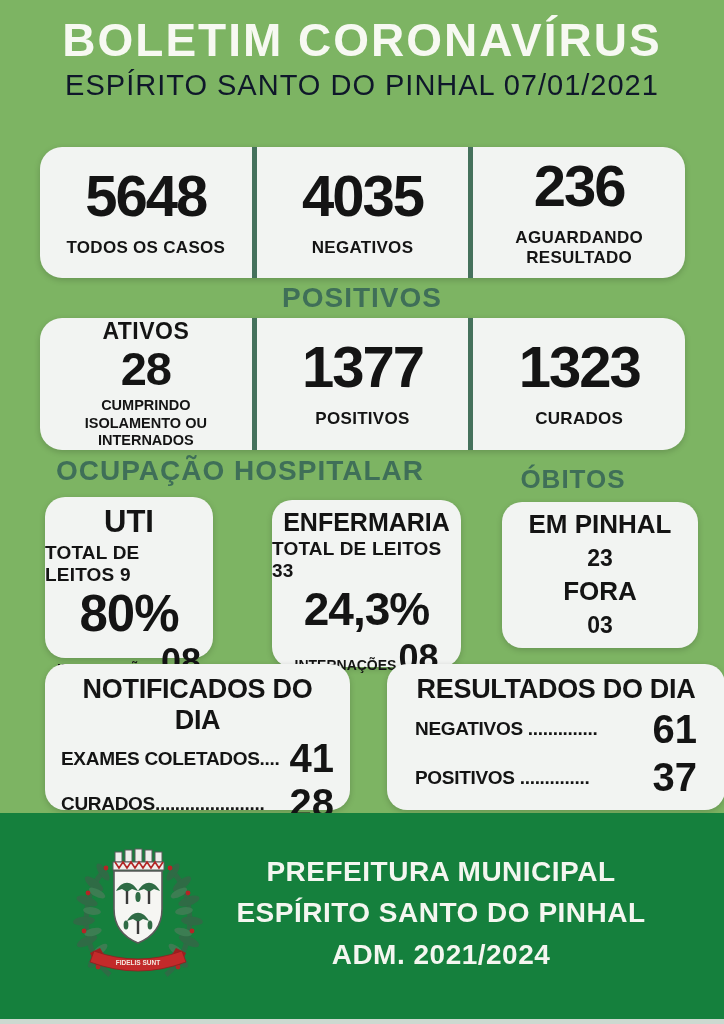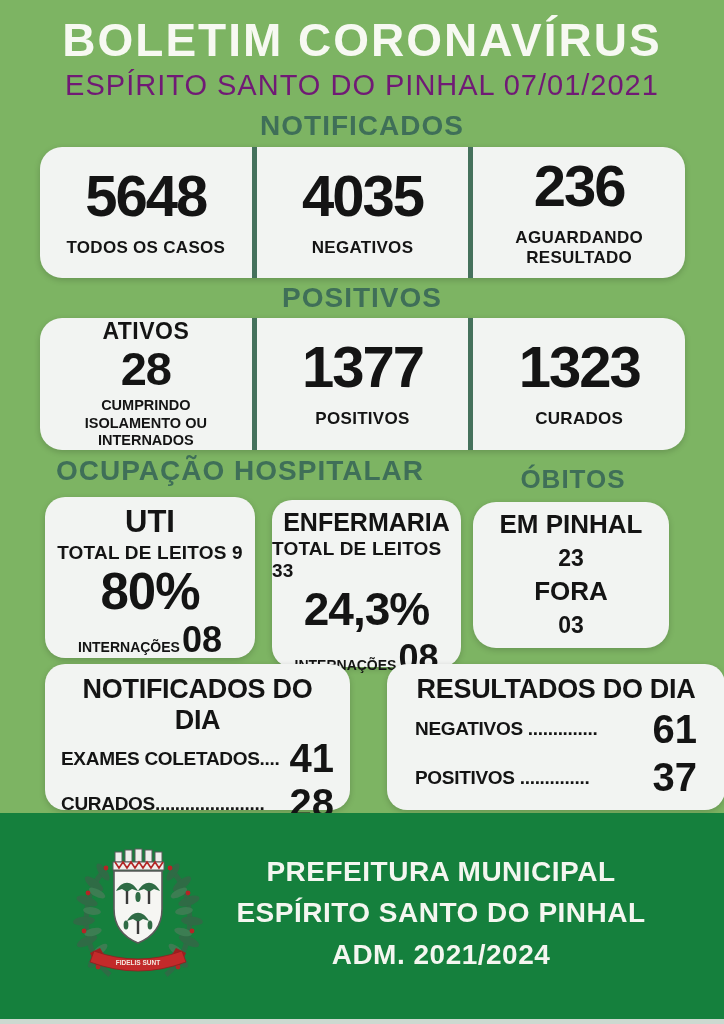--- a/index.html
+++ b/index.html
@@ -11,21 +11,21 @@
   }
   .center{left:0;width:100%;text-align:center;}
   .page-title{
     position:absolute;top:13px;
     font-size:46px;font-weight:800;letter-spacing:2px;
     color:#f7f9f2;
   }
   .page-subtitle{
     position:absolute;top:69px;
     font-size:29px;font-weight:400;letter-spacing:1px;
-    color:#701a75;
+    color:#0f172a;
   }
   .section-heading{
     position:absolute;text-align:center;
     font-size:28px;font-weight:800;letter-spacing:1px;
     color:#3f6f58;
   }
   .h-notificados{top:110px;left:0;width:100%;}
   .h-positivos{top:282px;left:0;width:100%;}
   .h-ocupacao{top:455px;left:20px;width:440px;}
   .h-obitos{top:464px;left:460px;width:226px;font-size:26px;}
@@ -45,23 +45,23 @@
   .lbl-narrow{max-width:150px;}
   .mid{font-size:23px;font-weight:800;letter-spacing:.5px;}
   .big2{font-size:47px;font-weight:800;line-height:1.0;letter-spacing:-1px;}
   .sub{font-size:14.5px;font-weight:800;text-align:center;line-height:1.2;margin-top:5px;}
 
   .sq-card{
     position:absolute;background:#f2f4f2;border-radius:20px;
     box-shadow:0 2px 6px rgba(0,0,0,.18);
     display:flex;flex-direction:column;align-items:center;
   }
-  .card-uti{left:45px;top:497px;width:210px;height:152px;padding-top:9px;}
+  .card-uti{left:45px;top:497px;width:168px;height:152px;padding-top:9px;}
   .card-enf{left:272px;top:500px;width:189px;height:158px;padding-top:9px;}
-  .card-obitos{left:473px;top:502px;width:196px;height:146px;justify-content:center;border-radius:23px;}
+  .card-obitos{left:502px;top:502px;width:196px;height:146px;justify-content:center;}
   .hosp-title{font-size:31px;font-weight:800;line-height:1.05;}
   .card-enf .hosp-title{font-size:25px;}
   .hosp-beds{font-size:19px;font-weight:800;margin-top:3px;letter-spacing:.2px;}
   .hosp-pct{font-size:51px;font-weight:800;line-height:1.08;letter-spacing:-1px;}
   .card-enf .hosp-pct{font-size:46px;line-height:1.2;}
   .hosp-intern{display:flex;align-items:baseline;gap:2px;margin-top:auto;margin-bottom:8px;}
   .hosp-intern .il{font-size:14px;font-weight:800;}
   .hosp-intern .iv{font-size:36px;font-weight:800;}
   .ob-line{font-size:26px;font-weight:800;line-height:1.3;text-align:center;}
   .ob-val{font-size:23px;font-weight:800;line-height:1.45;text-align:center;}
@@ -94,21 +94,20 @@
   }
 </style>
 </head>
 <body>
 
 <div class="page">
 
   <div class="page-title center">BOLETIM CORONAVÍRUS</div>
   <div class="page-subtitle center">ESPÍRITO SANTO DO PINHAL 07/01/2021</div>
 
-  <div class="section-heading h-notificados">NOTIFICADOS</div>
 
   <div class="row-card row1">
     <div class="cell">
       <div class="big">5648</div>
       <div class="lbl">TODOS OS CASOS</div>
     </div>
     <div class="vdiv"></div>
     <div class="cell">
       <div class="big">4035</div>
       <div class="lbl">NEGATIVOS</div>

